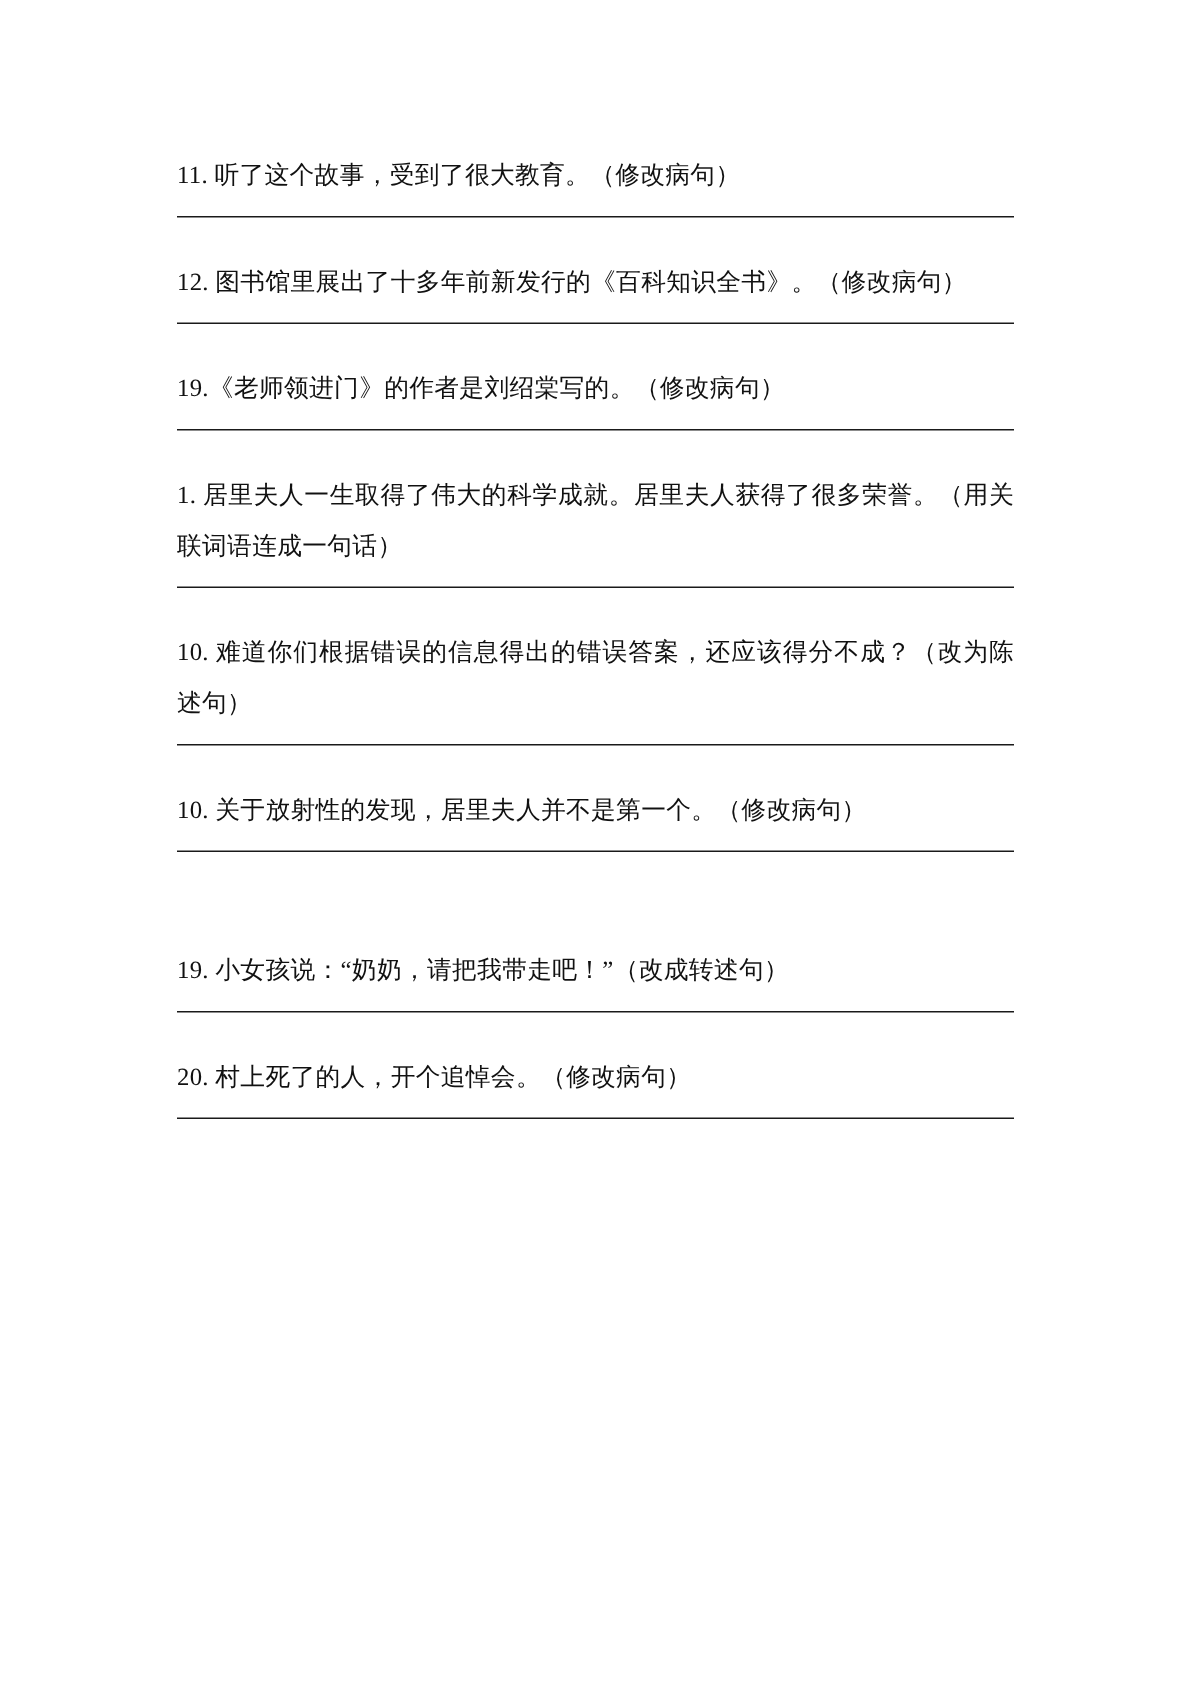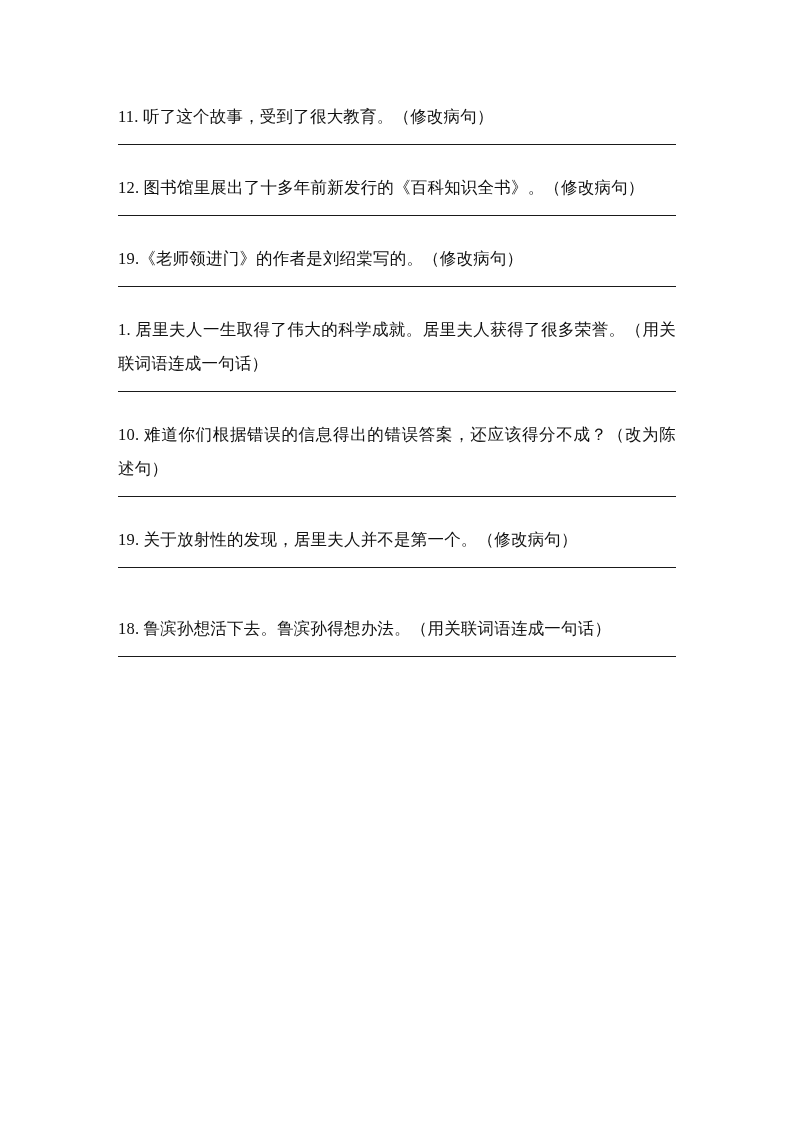--- a/index.html
+++ b/index.html
@@ -80,30 +80,34 @@
     </div>
     <div class="spacer-md"></div>
 
     <div class="qitem">
       <div class="qtext">10. 难道你们根据错误的信息得出的错误答案，还应该得分不成？（改为陈述句）</div>
       <hr class="rule">
     </div>
     <div class="spacer-md"></div>
 
     <div class="qitem">
-      <div class="qtext">19. 关于放射性的发现，居里夫人并不是第一个。（修改病句）</div>
+      <div class="qtext">10. 关于放射性的发现，居里夫人并不是第一个。（修改病句）</div>
       <hr class="rule">
     </div>
     <div class="spacer-md"></div>
 
     <div class="spacer-md"></div>
 
+    <div class="spacer-md"></div>
+
     <div class="qitem">
-      <div class="qtext">18. 鲁滨孙想活下去。鲁滨孙得想办法。（用关联词语连成一句话）</div>
+      <div class="qtext">19. 小女孩说：“奶奶，请把我带走吧！”（改成转述句）</div>
       <hr class="rule">
     </div>
     <div class="spacer-md"></div>
 
-    <div class="spacer-md"></div>
-
+    <div class="qitem">
+      <div class="qtext">20. 村上死了的人，开个追悼会。（修改病句）</div>
+      <hr class="rule">
+    </div>
 
   </div>
 </div>
 
 </body></html>

